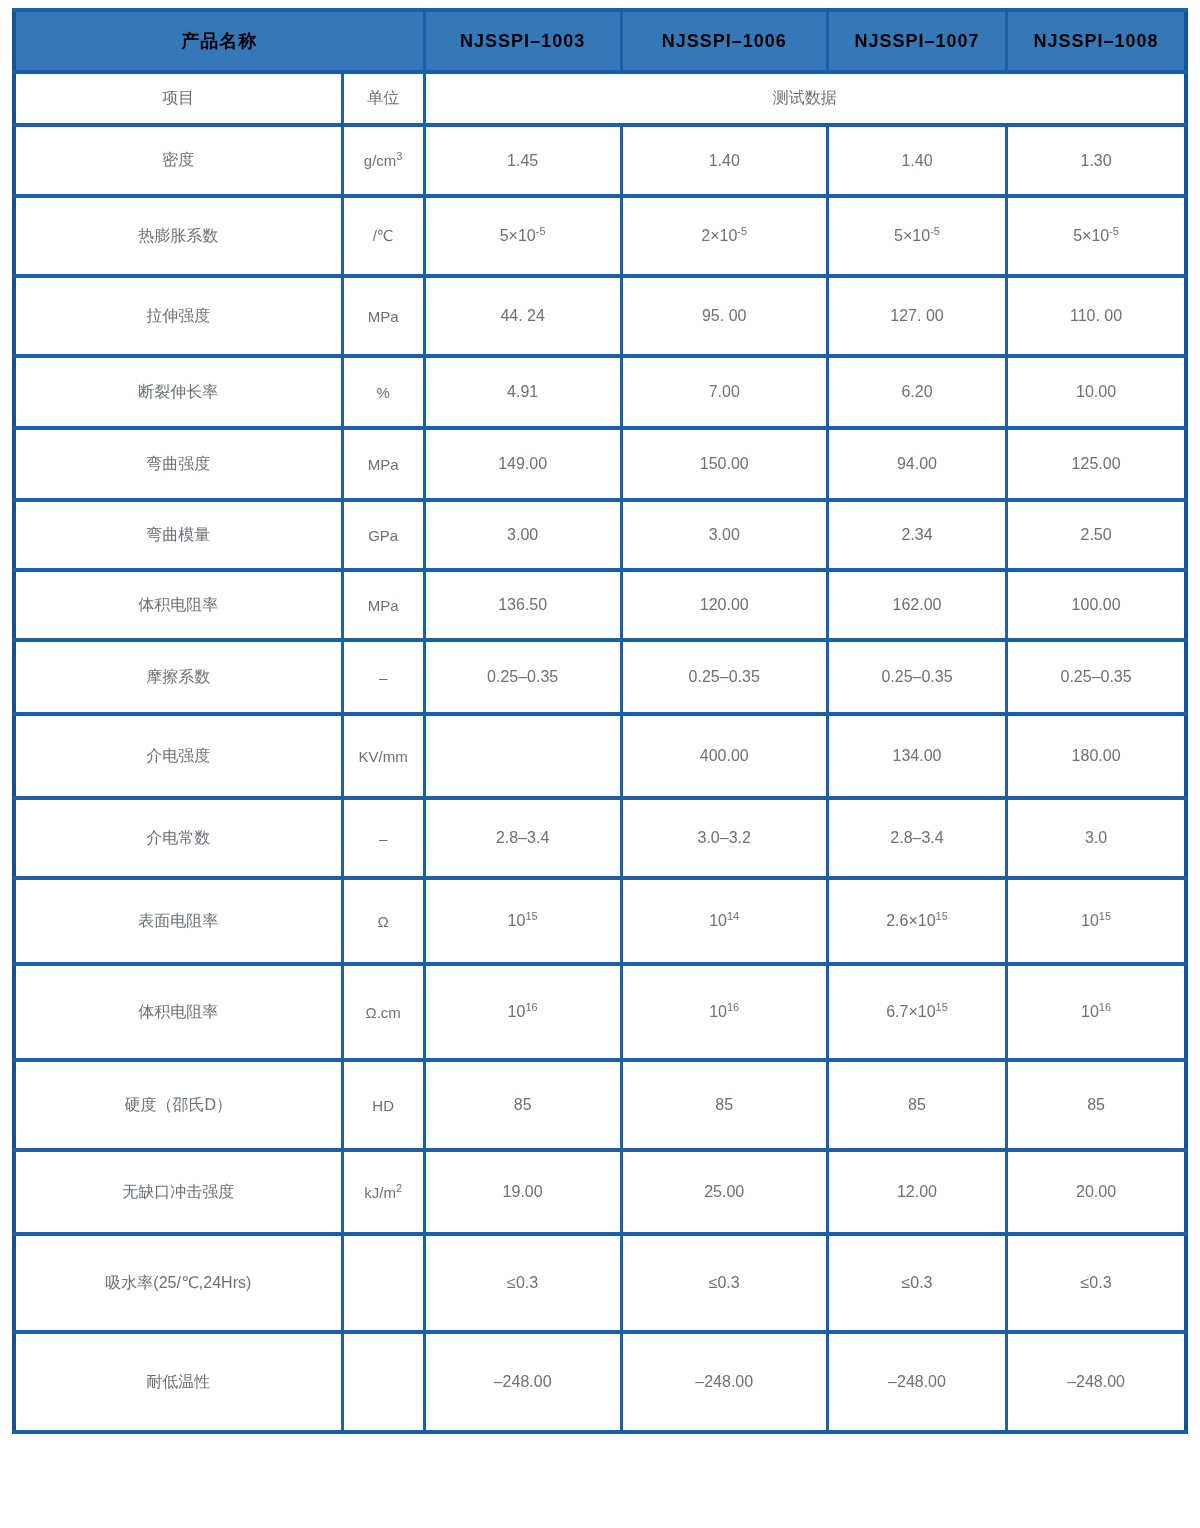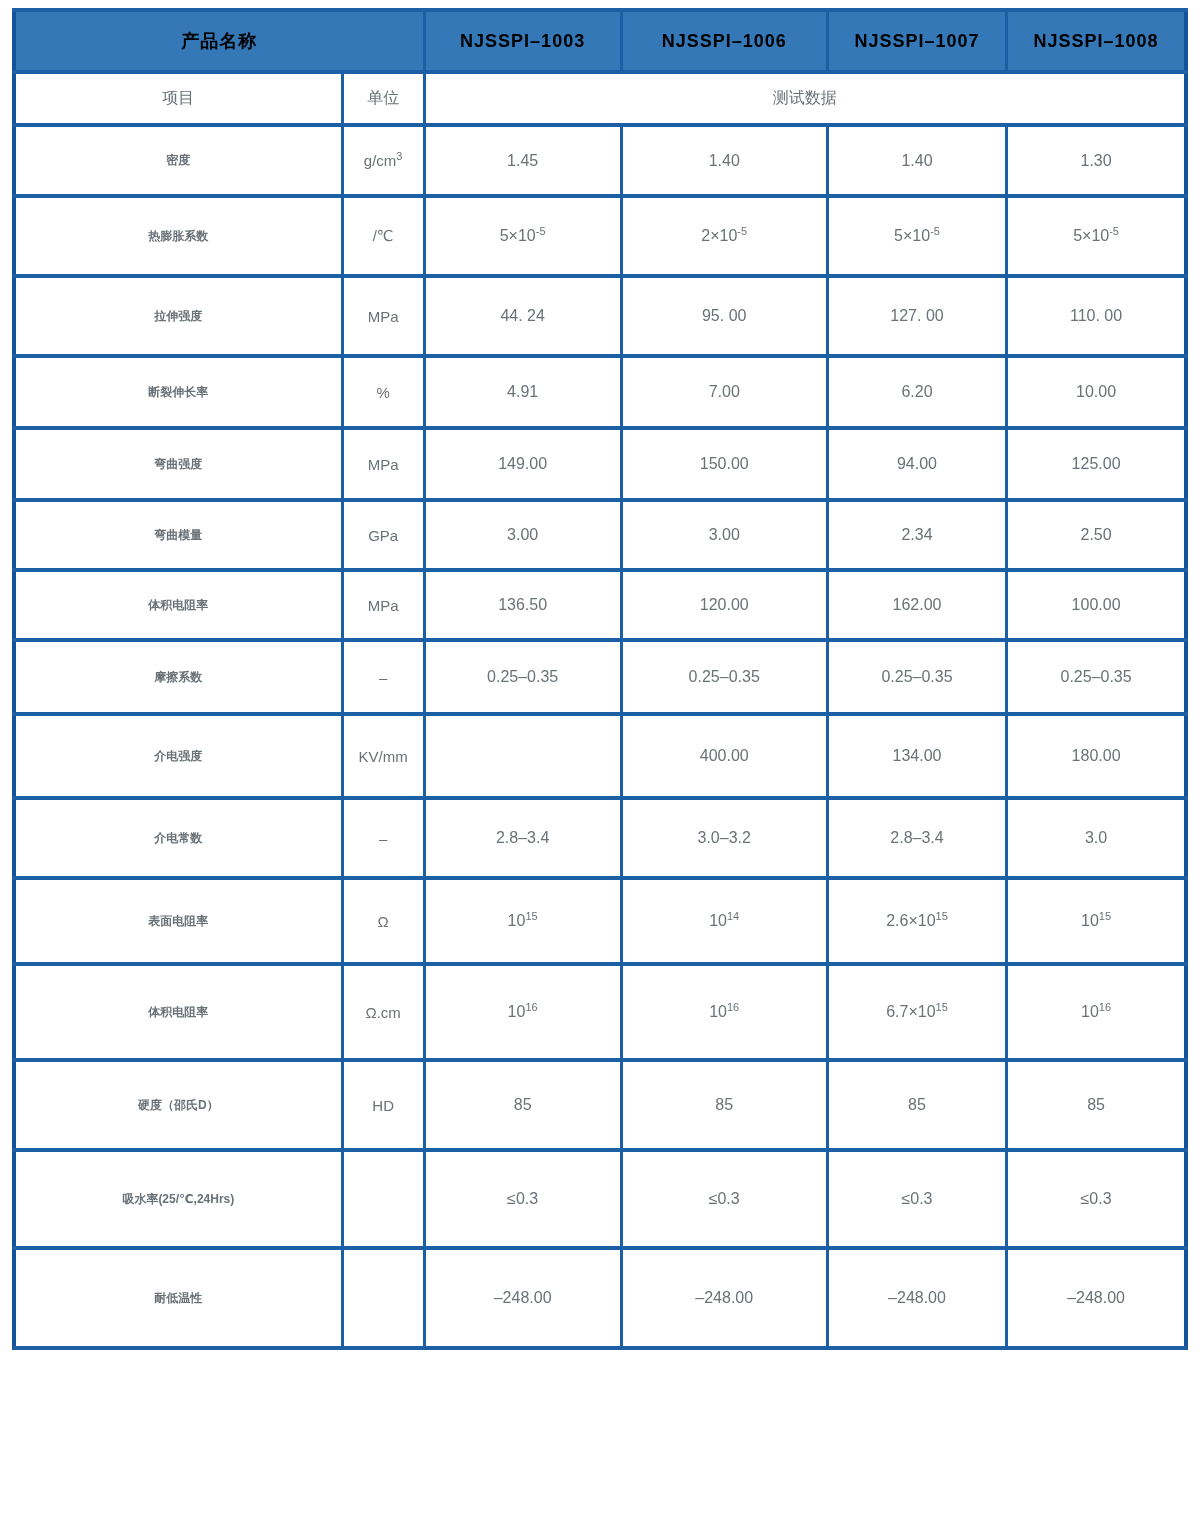--- a/index.html
+++ b/index.html
@@ -46,21 +46,21 @@
     background:#ffffff;
     color:var(--text-gray);
     font-size:16px;
     font-weight:normal;
   }
   tbody td{
     font-size:16px;
     color:var(--text-gray);
     background:#ffffff;
   }
-  tbody td.item{font-size:12px;font-weight:bold;}
+  tbody td.item{font-size:16px;}
   tbody td.unit{font-size:15px;}
   sup{
     font-size:11px;
     line-height:0;
     vertical-align:0.55em;
   }
 </style>
 </head>
 <body>
 
@@ -186,20 +186,28 @@
           <td class="value">10<sup>16</sup></td>
         </tr>
         <tr style="height: 90px;">
           <td class="item">硬度（邵氏D）</td>
           <td class="unit">HD</td>
           <td class="value">85</td>
           <td class="value">85</td>
           <td class="value">85</td>
           <td class="value">85</td>
         </tr>
+        <tr style="height: 84px;">
+          <td class="item">无缺口冲击强度</td>
+          <td class="unit">kJ/m<sup>2</sup></td>
+          <td class="value">19.00</td>
+          <td class="value">25.00</td>
+          <td class="value">12.00</td>
+          <td class="value">20.00</td>
+        </tr>
         <tr style="height: 98px;">
           <td class="item">吸水率(25/℃,24Hrs)</td>
           <td class="unit"></td>
           <td class="value">≤0.3</td>
           <td class="value">≤0.3</td>
           <td class="value">≤0.3</td>
           <td class="value">≤0.3</td>
         </tr>
         <tr style="height: 100px;">
           <td class="item">耐低温性</td>

